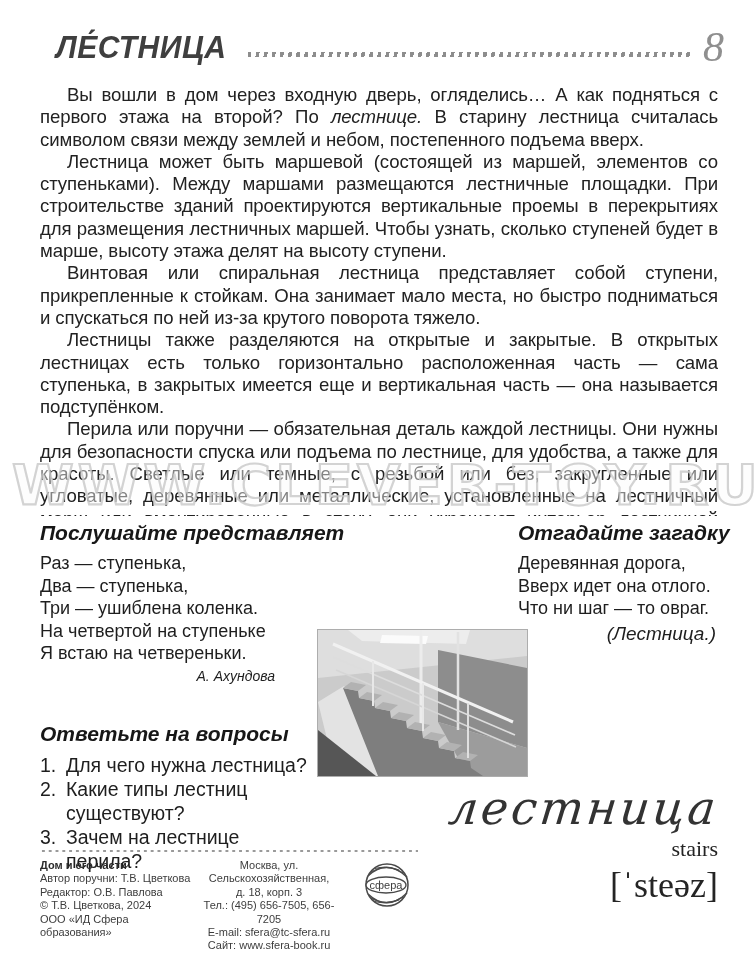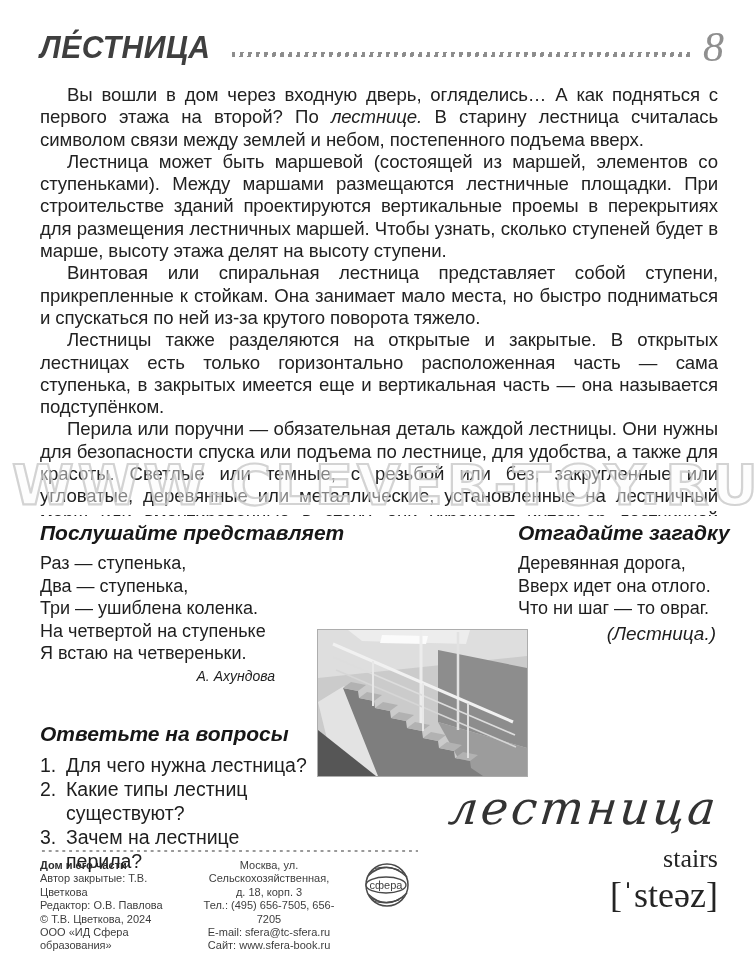--- a/index.html
+++ b/index.html
@@ -1,21 +1,21 @@
 <!DOCTYPE html>
 <html><head>
 <meta charset="utf-8">
 <style>
   html,body{margin:0;padding:0;background:#ffffff;}
   .page{
     position:relative;width:756px;height:960px;background:#ffffff;
     font-family:"Liberation Sans",sans-serif;color:#1e1e1e;overflow:hidden;
   }
   
-  .header{position:absolute;left:40px;top:30px;right:32px;display:flex;align-items:flex-end;}
+  .header{position:absolute;left:56px;top:30px;right:32px;display:flex;align-items:flex-end;}
   .title{
     font-size:31px;font-weight:bold;font-style:italic;color:#3f3f3f;
     letter-spacing:.5px;white-space:nowrap;transform:scaleX(.97);transform-origin:left bottom;
   }
   .leader{
     flex:1;height:5px;margin:0 12px 9px 16px;
     background:repeating-linear-gradient(100deg,#8d8d8d 0 3.5px,transparent 3.5px 8px);
   }
   .pagenum{
     font-family:"Liberation Serif",serif;font-style:italic;
@@ -48,21 +48,21 @@
   .q-text{max-width:250px;}
   
   .photo{position:absolute;left:317px;top:629px;width:209px;height:146px;border:1px solid #adadad;background:#cbcbcb;}
   .photo svg{display:block;}
   
   .vocab{position:absolute;right:38px;top:784px;text-align:right;}
   .vocab-ru{
     font-family:"DejaVu Serif",serif;font-style:italic;font-size:46px;line-height:48px;
     color:#333;letter-spacing:3px;transform:skewX(-6deg);transform-origin:right;
   }
-  .vocab-en{font-family:"Liberation Serif",serif;font-size:26px;line-height:34px;margin-top:10px;color:#242424;}
+  .vocab-en{font-family:"Liberation Serif",serif;font-size:22px;line-height:34px;color:#242424;}
   .vocab-tr{font-family:"Liberation Serif",serif;font-size:36px;line-height:38px;color:#242424;}
   
   .footer{position:absolute;left:40px;top:849px;width:690px;}
   .footer-dots{
     width:378px;height:4px;
     background-image:radial-gradient(circle,#9a9a9a 1.15px,transparent 1.45px);
     background-size:6.8px 4px;background-repeat:repeat-x;background-position:0 50%;
   }
   .footer-cols{display:flex;margin-top:6px;color:#3d3d3d;}
   .fcol{font-size:11px;line-height:13.4px;}
@@ -153,21 +153,21 @@
     <div class="vocab-ru">лестница</div>
     <div class="vocab-en">stairs</div>
     <div class="vocab-tr">[ˈsteəz]</div>
   </div>
 
   <div class="footer">
     <div class="footer-dots"></div>
     <div class="footer-cols">
       <div class="fcol fcol-1">
         <div class="f-bold">Дом и его части</div>
-        <div>Автор закрытые: Т.В. Цветкова</div>
+        <div>Автор поручни: Т.В. Цветкова</div>
         <div>Редактор: О.В. Павлова</div>
         <div>© Т.В. Цветкова, 2024</div>
         <div>ООО «ИД Сфера образования»</div>
       </div>
       <div class="fcol fcol-2">
         <div>Москва, ул. Сельскохозяйственная,</div>
         <div>д. 18, корп. 3</div>
         <div>Тел.: (495) 656-7505, 656-7205</div>
         <div>E-mail: sfera@tc-sfera.ru</div>
         <div>Сайт: www.sfera-book.ru</div>

